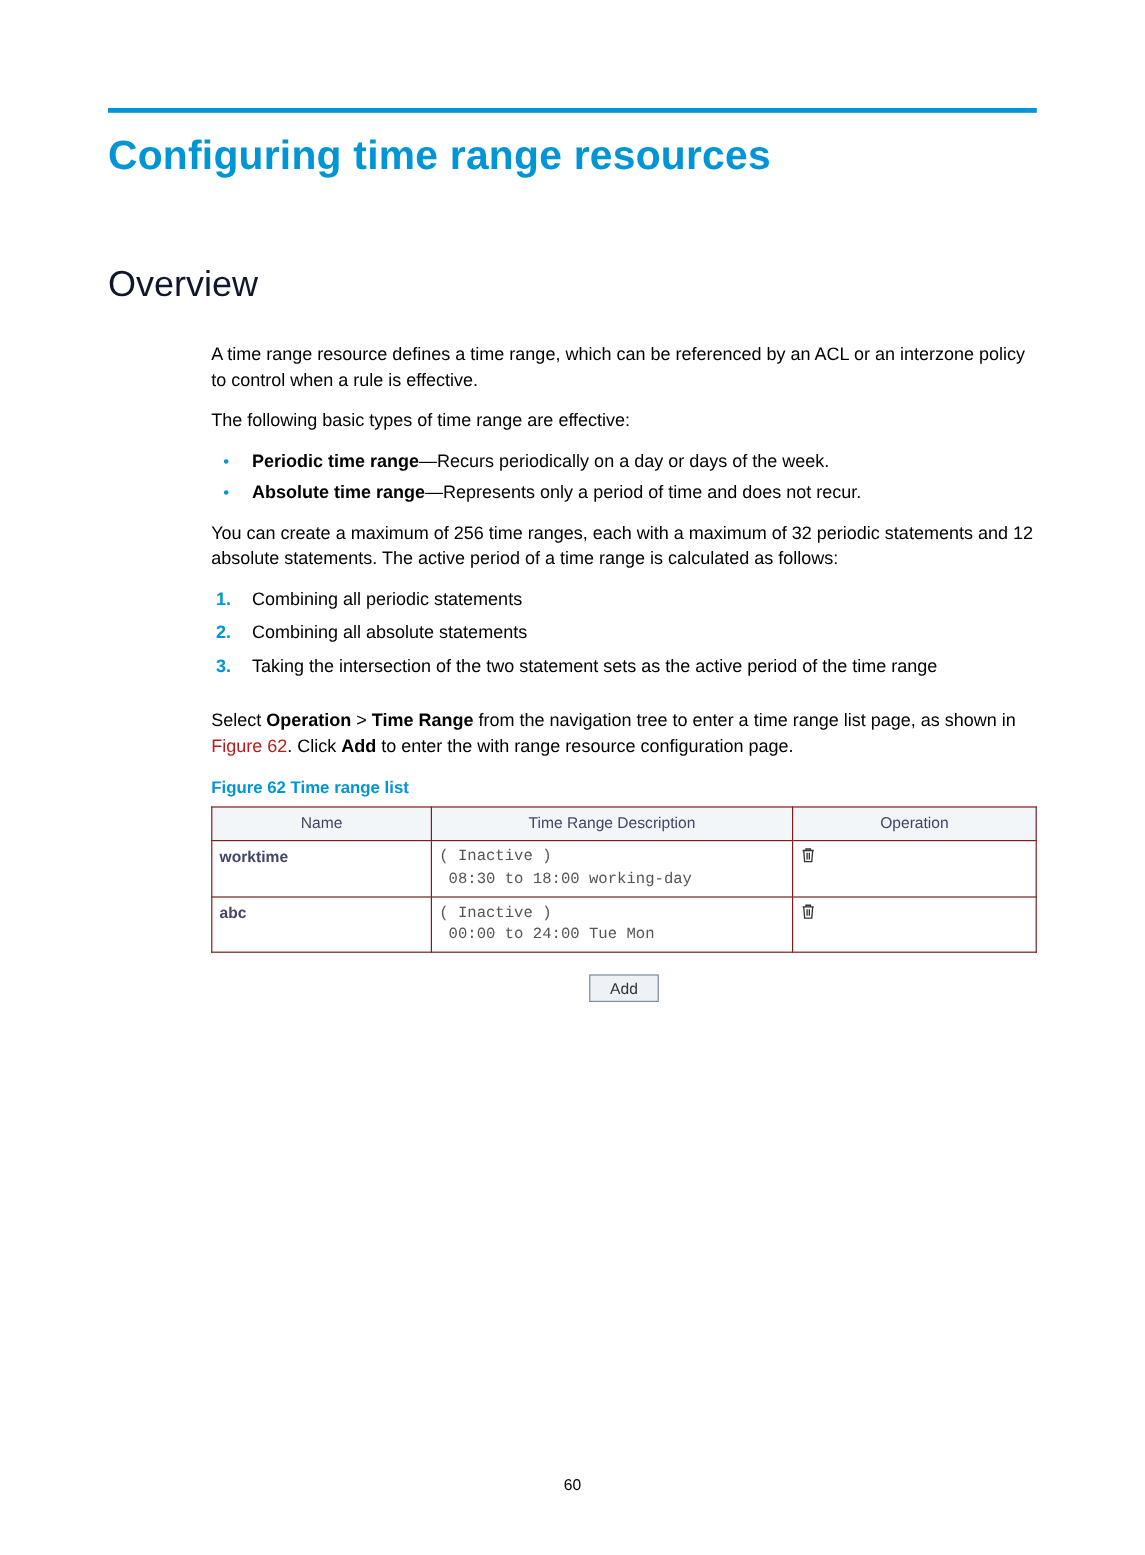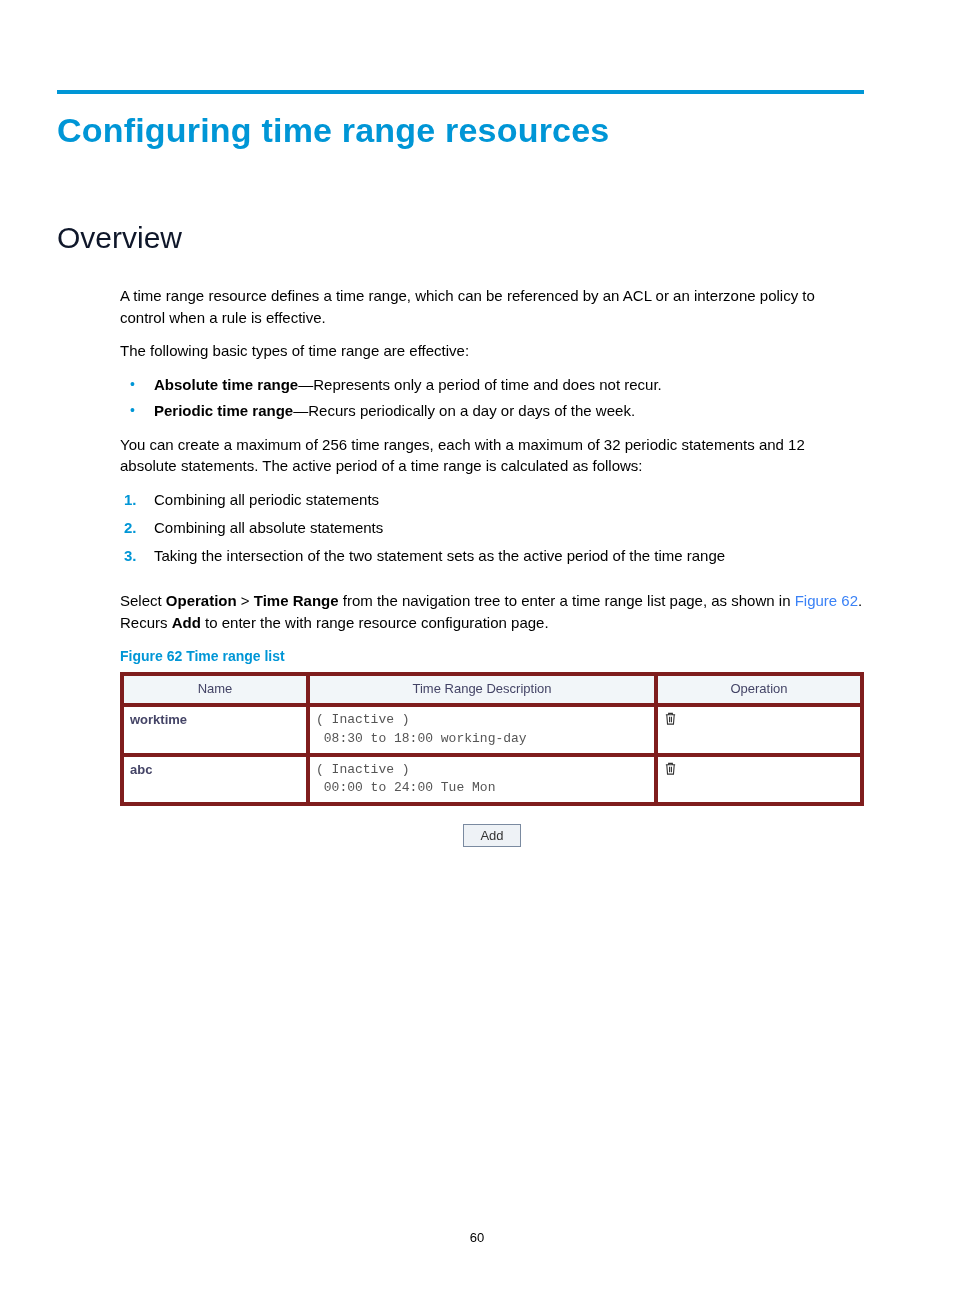--- a/index.html
+++ b/index.html
@@ -6,21 +6,21 @@
   body{
     width:954px;
     height:1296px;
     position:relative;
     font-family:"Arial","Helvetica",sans-serif;
     color:#000;
     font-size:15px;
     line-height:1.45;
   }
   .page{
-    padding:90px 90px 0 57px;
+    padding:90px 90px 0 90px;
   }
   .top-rule{
     border:none;
     border-top:4px solid #0096d6;
     margin:0 0 12px 0;
   }
   h1{
     font-family:"Futura","Trebuchet MS","Arial",sans-serif;
     font-weight:bold;
     color:#0096d6;
@@ -30,21 +30,21 @@
   }
   h2{
     font-family:"Futura","Trebuchet MS","Arial",sans-serif;
     font-weight:normal;
     color:#0f172a;
     font-size:30px;
     margin:0 0 28px 0;
     line-height:1.25;
   }
   .indent{
-    margin-left:63px;
+    margin-left:86px;
   }
   p{margin:0 0 12px 0;}
   ul{list-style:none;padding:0;margin:0 0 12px 0;}
   ul li{
     position:relative;
     padding-left:34px;
     margin:4px 0;
   }
   ul li::before{
     content:"•";
@@ -64,36 +64,36 @@
   ol li::before{
     content:counter(item) ".";
     position:absolute;
     left:4px;
     top:0;
     color:#0096d6;
     font-weight:bold;
     font-size:15px;
   }
   .b{font-weight:bold;}
-  .link{color:#3b82f6;}
+  .link{color:#b91c1c;}
   .figcap{
     color:#0096d6;
     font-weight:bold;
     font-size:14px;
     margin:10px 0 6px 0;
   }
   
   table{
     border-collapse:collapse;
     width:100%;
     font-size:13px;
     color:#444;
   }
   th,td{
-    border:4px solid #7f1d1d;
+    border:1px solid #7f1d1d;
     padding:4px 6px;
     vertical-align:top;
     text-align:left;
   }
   th{
     background:#f2f6f9;
     font-weight:normal;
     color:#446;
     text-align:center;
   }
@@ -134,37 +134,37 @@
 <div class="page">
   <hr class="top-rule">
   <h1>Configuring time range resources</h1>
 
   <h2>Overview</h2>
   <div class="indent">
     <p>A time range resource defines a time range, which can be referenced by an ACL or an interzone policy to control when a rule is effective.</p>
     <p>The following basic types of time range are effective:</p>
     <ul>
       <li>
-        <span class="b">Absolute time range</span><span>—Represents only a period of time and does not recur.</span>
+        <span class="b">Periodic time range</span><span>—Recurs periodically on a day or days of the week.</span>
       </li>
       <li>
-        <span class="b">Periodic time range</span><span>—Recurs periodically on a day or days of the week.</span>
+        <span class="b">Absolute time range</span><span>—Represents only a period of time and does not recur.</span>
       </li>
     </ul>
     <p>You can create a maximum of 256 time ranges, each with a maximum of 32 periodic statements and 12 absolute statements. The active period of a time range is calculated as follows:</p>
     <ol>
       <li>Combining all periodic statements</li>
       <li>Combining all absolute statements</li>
       <li>Taking the intersection of the two statement sets as the active period of the time range</li>
     </ol>
   </div>
 
   <div class="indent">
     <p>
-      <span>Select </span><span class="b">Operation</span><span> &gt; </span><span class="b">Time Range</span><span> from the navigation tree to enter a time range list page, as shown in </span><span class="link">Figure 62</span><span>. Recurs </span><span class="b">Add</span><span> to enter the with range resource configuration page.</span>
+      <span>Select </span><span class="b">Operation</span><span> &gt; </span><span class="b">Time Range</span><span> from the navigation tree to enter a time range list page, as shown in </span><span class="link">Figure 62</span><span>. Click </span><span class="b">Add</span><span> to enter the with range resource configuration page.</span>
     </p>
 
     <div class="figcap">Figure 62 Time range list</div>
 
     <table>
       <thead>
         <tr>
           <th style="width:170px">Name</th>
           <th>Time Range Description</th>
           <th style="width:190px">Operation</th>

